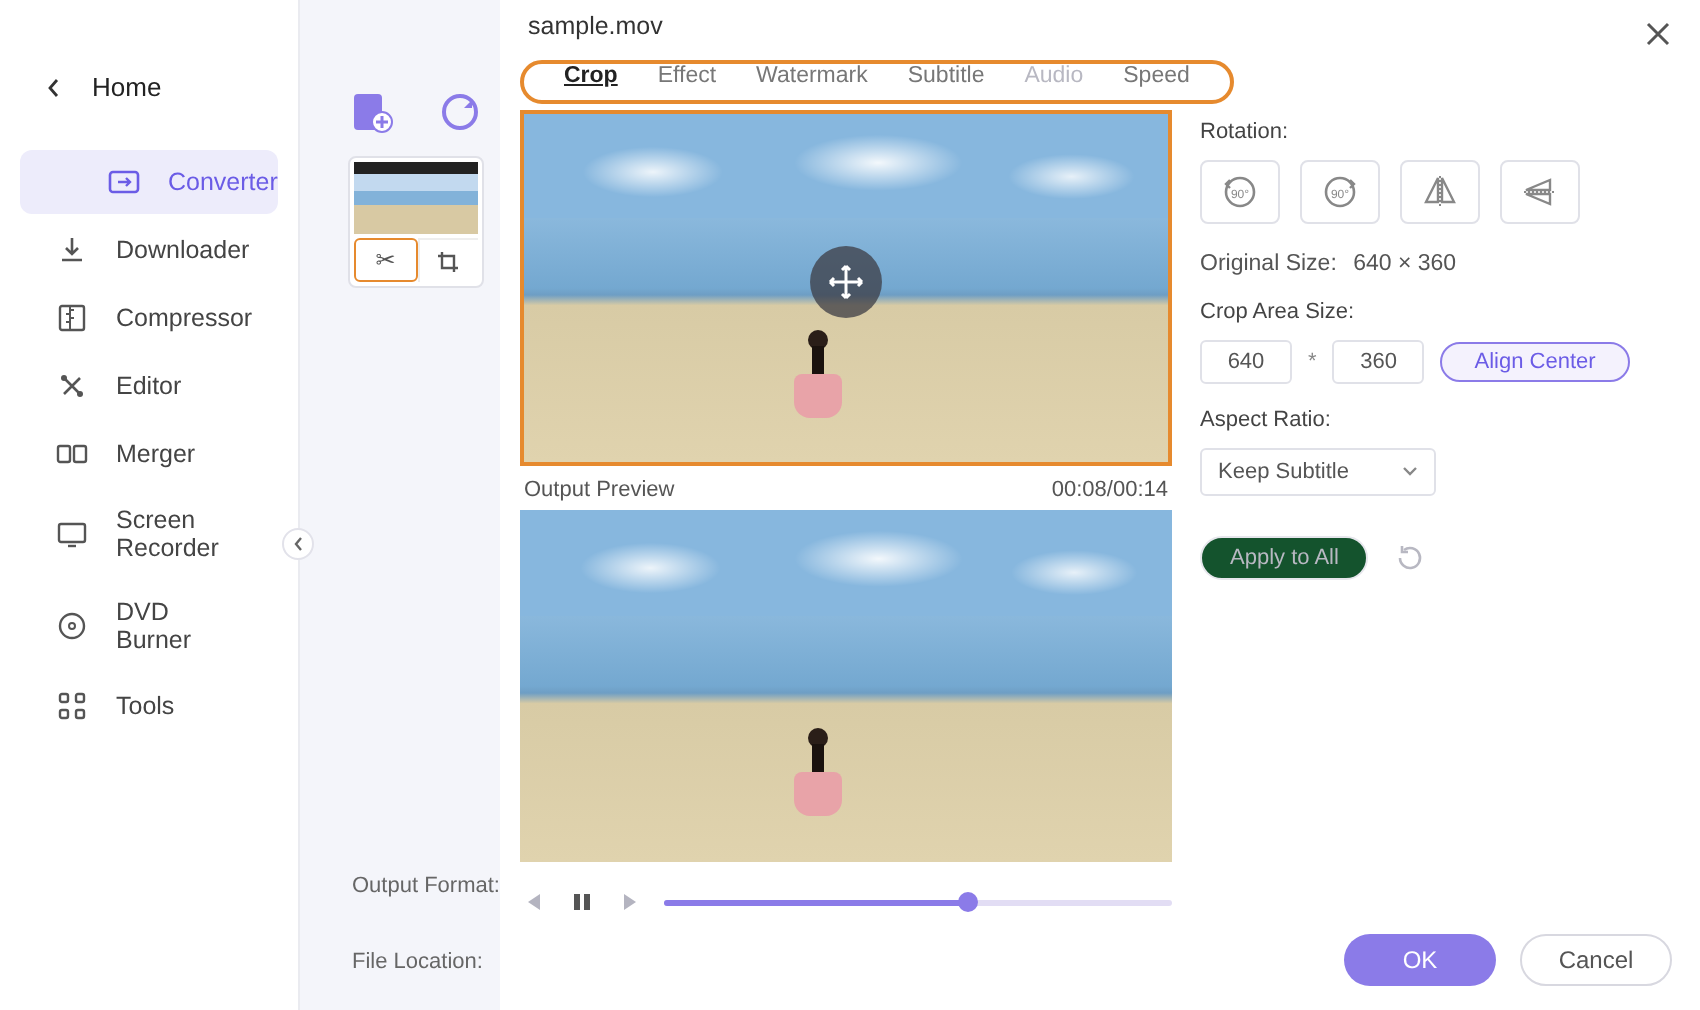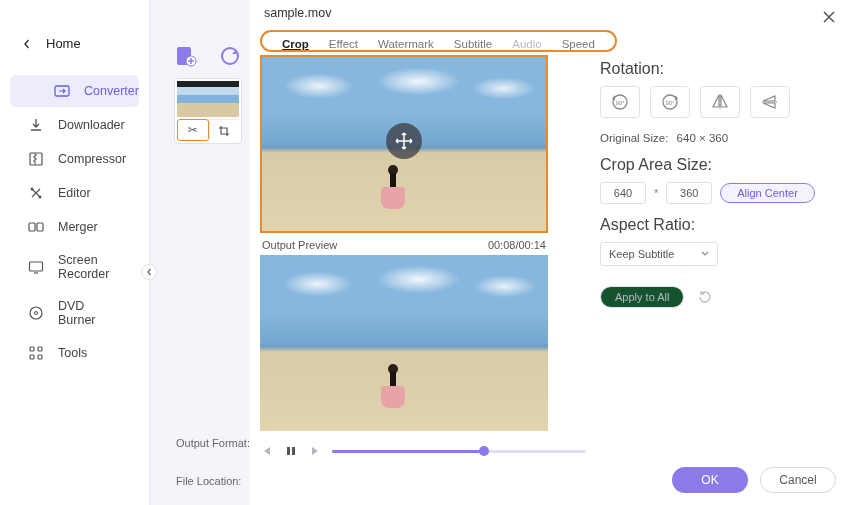--- a/index.html
+++ b/index.html
@@ -26,27 +26,27 @@
 .thumb-btn { flex:1; height:22px; display:flex; align-items:center; justify-content:center; border-top:1px solid #eee; font-size:12px; color:#555; }
 .thumb-btn.active { border:1.5px solid #E68A2E; border-radius:3px; }
 .thumb-btn + .thumb-btn { border-left:1px solid #eee; }
 
 
 .modal { position: absolute; left: 250px; top: 0; right: 0; bottom: 0; background: #fff; }
 .modal-title { position: absolute; left: 14px; top: 6px; font-size: 12.5px; color: #333; }
 .modal-close { position: absolute; right: 12px; top: 8px; width: 18px; height: 18px; cursor: pointer; }
 
 
-.tabs { position: absolute; left: 10px; top: 30px; display:flex; gap: 0; align-items:flex-end; border:2px solid #E68A2E; border-radius: 14px; padding: 0 10px; height: 22px; }
+.tabs { position: absolute; left: 10px; top: 30px; display:flex; gap: 0; align-items:flex-start; border:2px solid #E68A2E; border-radius: 14px; padding: 0 10px; height: 22px; }
 .tab { padding: 0 10px; font-size: 11.5px; color: #777; cursor: pointer; }
 .tab.active { color: #222; font-weight: 600; text-decoration: underline; }
 .tab.muted { color: #B8B8C2; }
 
 
-.preview-area { position:absolute; left:10px; top:55px; width:288px; }
+.preview-area { position:absolute; left:10px; top:55px; width:326px; }
 .preview-box { width:100%; height:178px; border:2px solid #E68A2E; position:relative; background: linear-gradient(to bottom, #87B7DE 0%, #87B7DE 30%, #8AB8DC 30%, #74A8D0 50%, #6E9EC4 52%, #D8CBA5 55%, #E0D3AE 100%); overflow:hidden; }
 .cloud-layer { position:absolute; top:6px; left:0; right:0; height:46px; background: radial-gradient(ellipse 50px 18px at 20% 50%, rgba(255,255,255,0.85), transparent 70%), radial-gradient(ellipse 60px 20px at 55% 40%, rgba(255,255,255,0.9), transparent 70%), radial-gradient(ellipse 45px 16px at 85% 55%, rgba(255,255,255,0.8), transparent 70%); }
 .person { position:absolute; left:42%; top:62%; width:24px; height:46px; }
 .person .head { width:10px; height:10px; background:#2A1E18; border-radius:50%; margin:0 auto; }
 .person .hair { width:6px; height:14px; background:#1A120E; margin:-2px auto 0; }
 .person .body { width:24px; height:22px; background:#E8A3A8; border-radius:4px 4px 8px 8px; }
 .crop-handle { position:absolute; width:10px; height:2px; background:#E68A2E; }
 .ch-tl { top:-2px; left:-2px; } .ch-tl::after { content:''; position:absolute; width:2px; height:10px; background:#E68A2E; }
 .ch-tr { top:-2px; right:-2px; } .ch-tr::after { content:''; position:absolute; right:0; width:2px; height:10px; background:#E68A2E; }
 .ch-bl { bottom:-2px; left:-2px; } .ch-bl::after { content:''; position:absolute; bottom:0; width:2px; height:10px; background:#E68A2E; }
@@ -60,21 +60,21 @@
 
 
 .playback { position:absolute; left:10px; top:444px; width:326px; display:flex; align-items:center; gap:10px; }
 .pb-btn { width:14px; height:14px; display:flex; align-items:center; justify-content:center; color:#9A9AA8; cursor:pointer; }
 .progress { flex:1; height:3px; background:#E2DDF4; border-radius:2px; position:relative; }
 .progress-fill { position:absolute; left:0; top:0; bottom:0; width:60%; background:#8B7BE8; border-radius:2px; }
 .progress-thumb { position:absolute; left:60%; top:50%; transform:translate(-50%,-50%); width:10px; height:10px; background:#8B7BE8; border-radius:50%; }
 
 
 .controls { position:absolute; left:350px; top:60px; right:10px; }
-.ctl-label { font-size: 16px; color:#444; margin-bottom:8px; }
+.ctl-label { font-size: 11px; color:#444; margin-bottom:8px; }
 .btn-row { display:flex; gap:10px; margin-bottom: 14px; }
 .sq-btn { width:40px; height:32px; border:1px solid #E0E1E8; border-radius:4px; display:flex; align-items:center; justify-content:center; cursor:pointer; }
 .kv { font-size:11.5px; color:#555; margin-bottom:12px; }
 .kv .v { margin-left:5px; }
 .input-row { display:flex; align-items:center; gap:8px; margin-bottom:12px; }
 .num-input { width:46px; height:22px; border:1px solid #E0E1E8; border-radius:3px; font-size:11px; text-align:center; color:#555; }
 .star { font-size:11px; color:#888; }
 .pill-btn { padding: 3px 16px; border:1px solid #8B7BE8; border-radius:12px; font-size:11px; color:#6B5CE6; background:#F4F2FD; cursor:pointer; }
 .ratio-grid { display:flex; gap:12px; margin-bottom:14px; }
 .ratio-cell { width:40px; text-align:center; cursor:pointer; }

